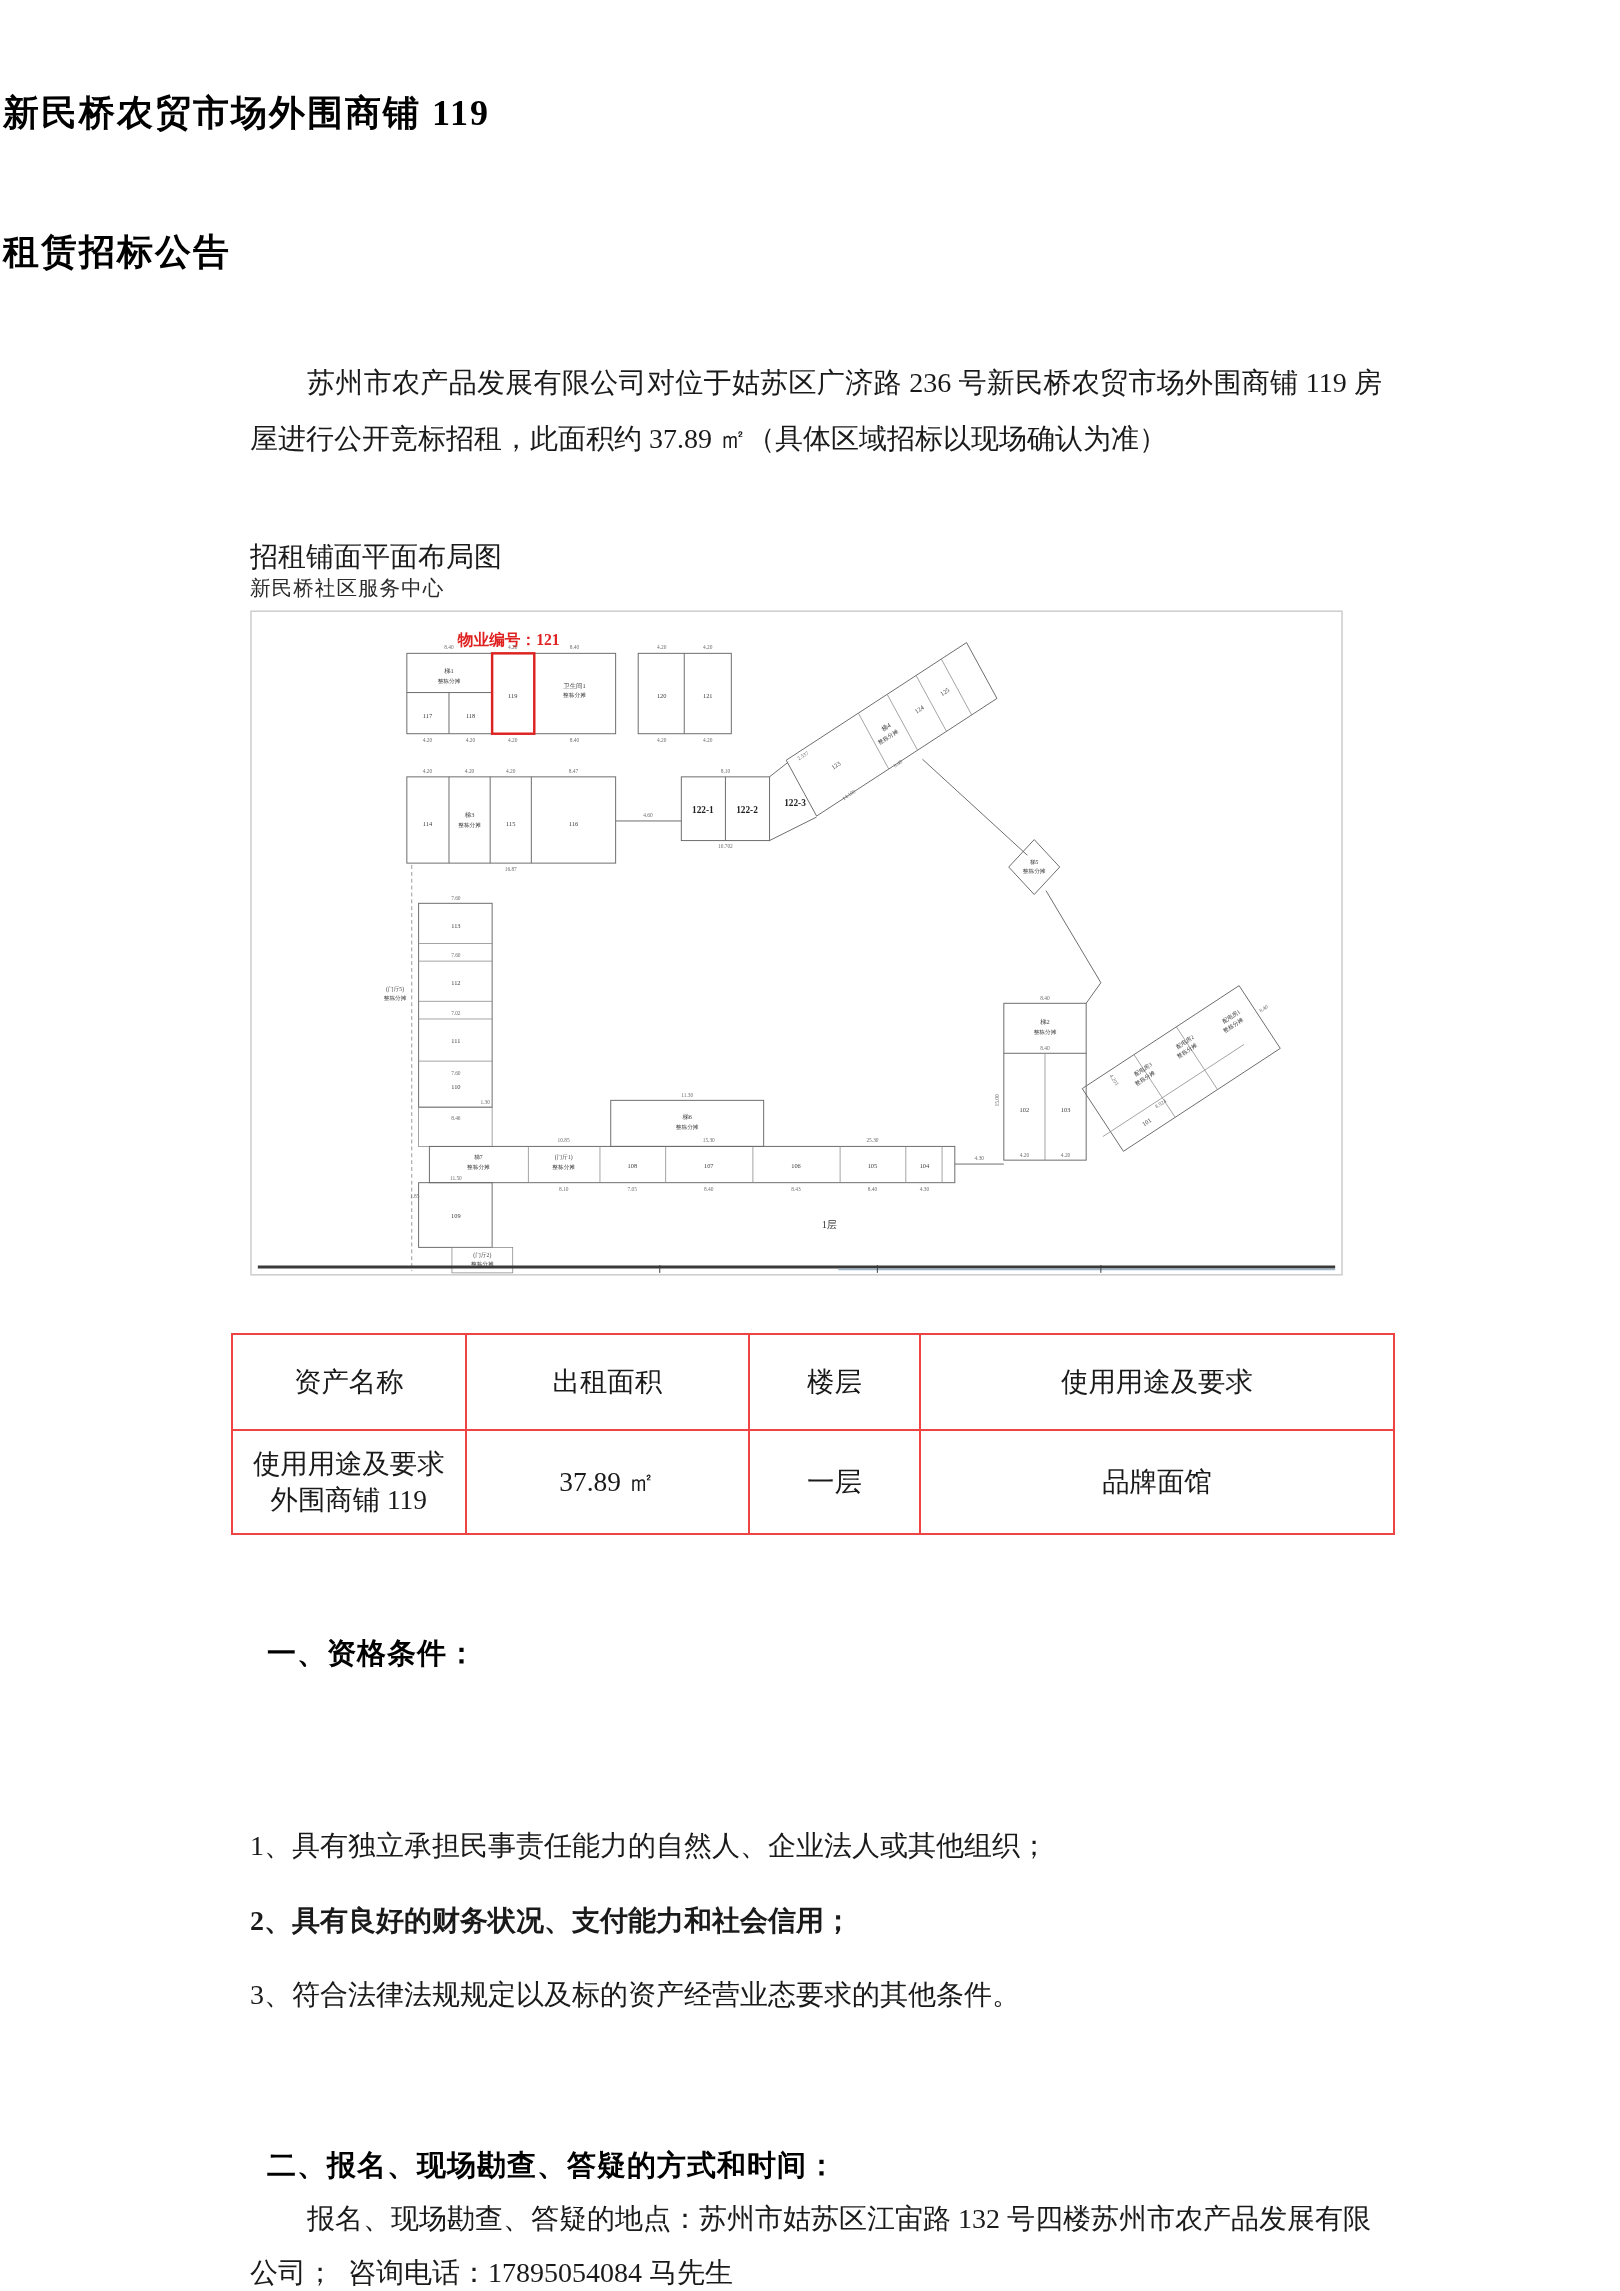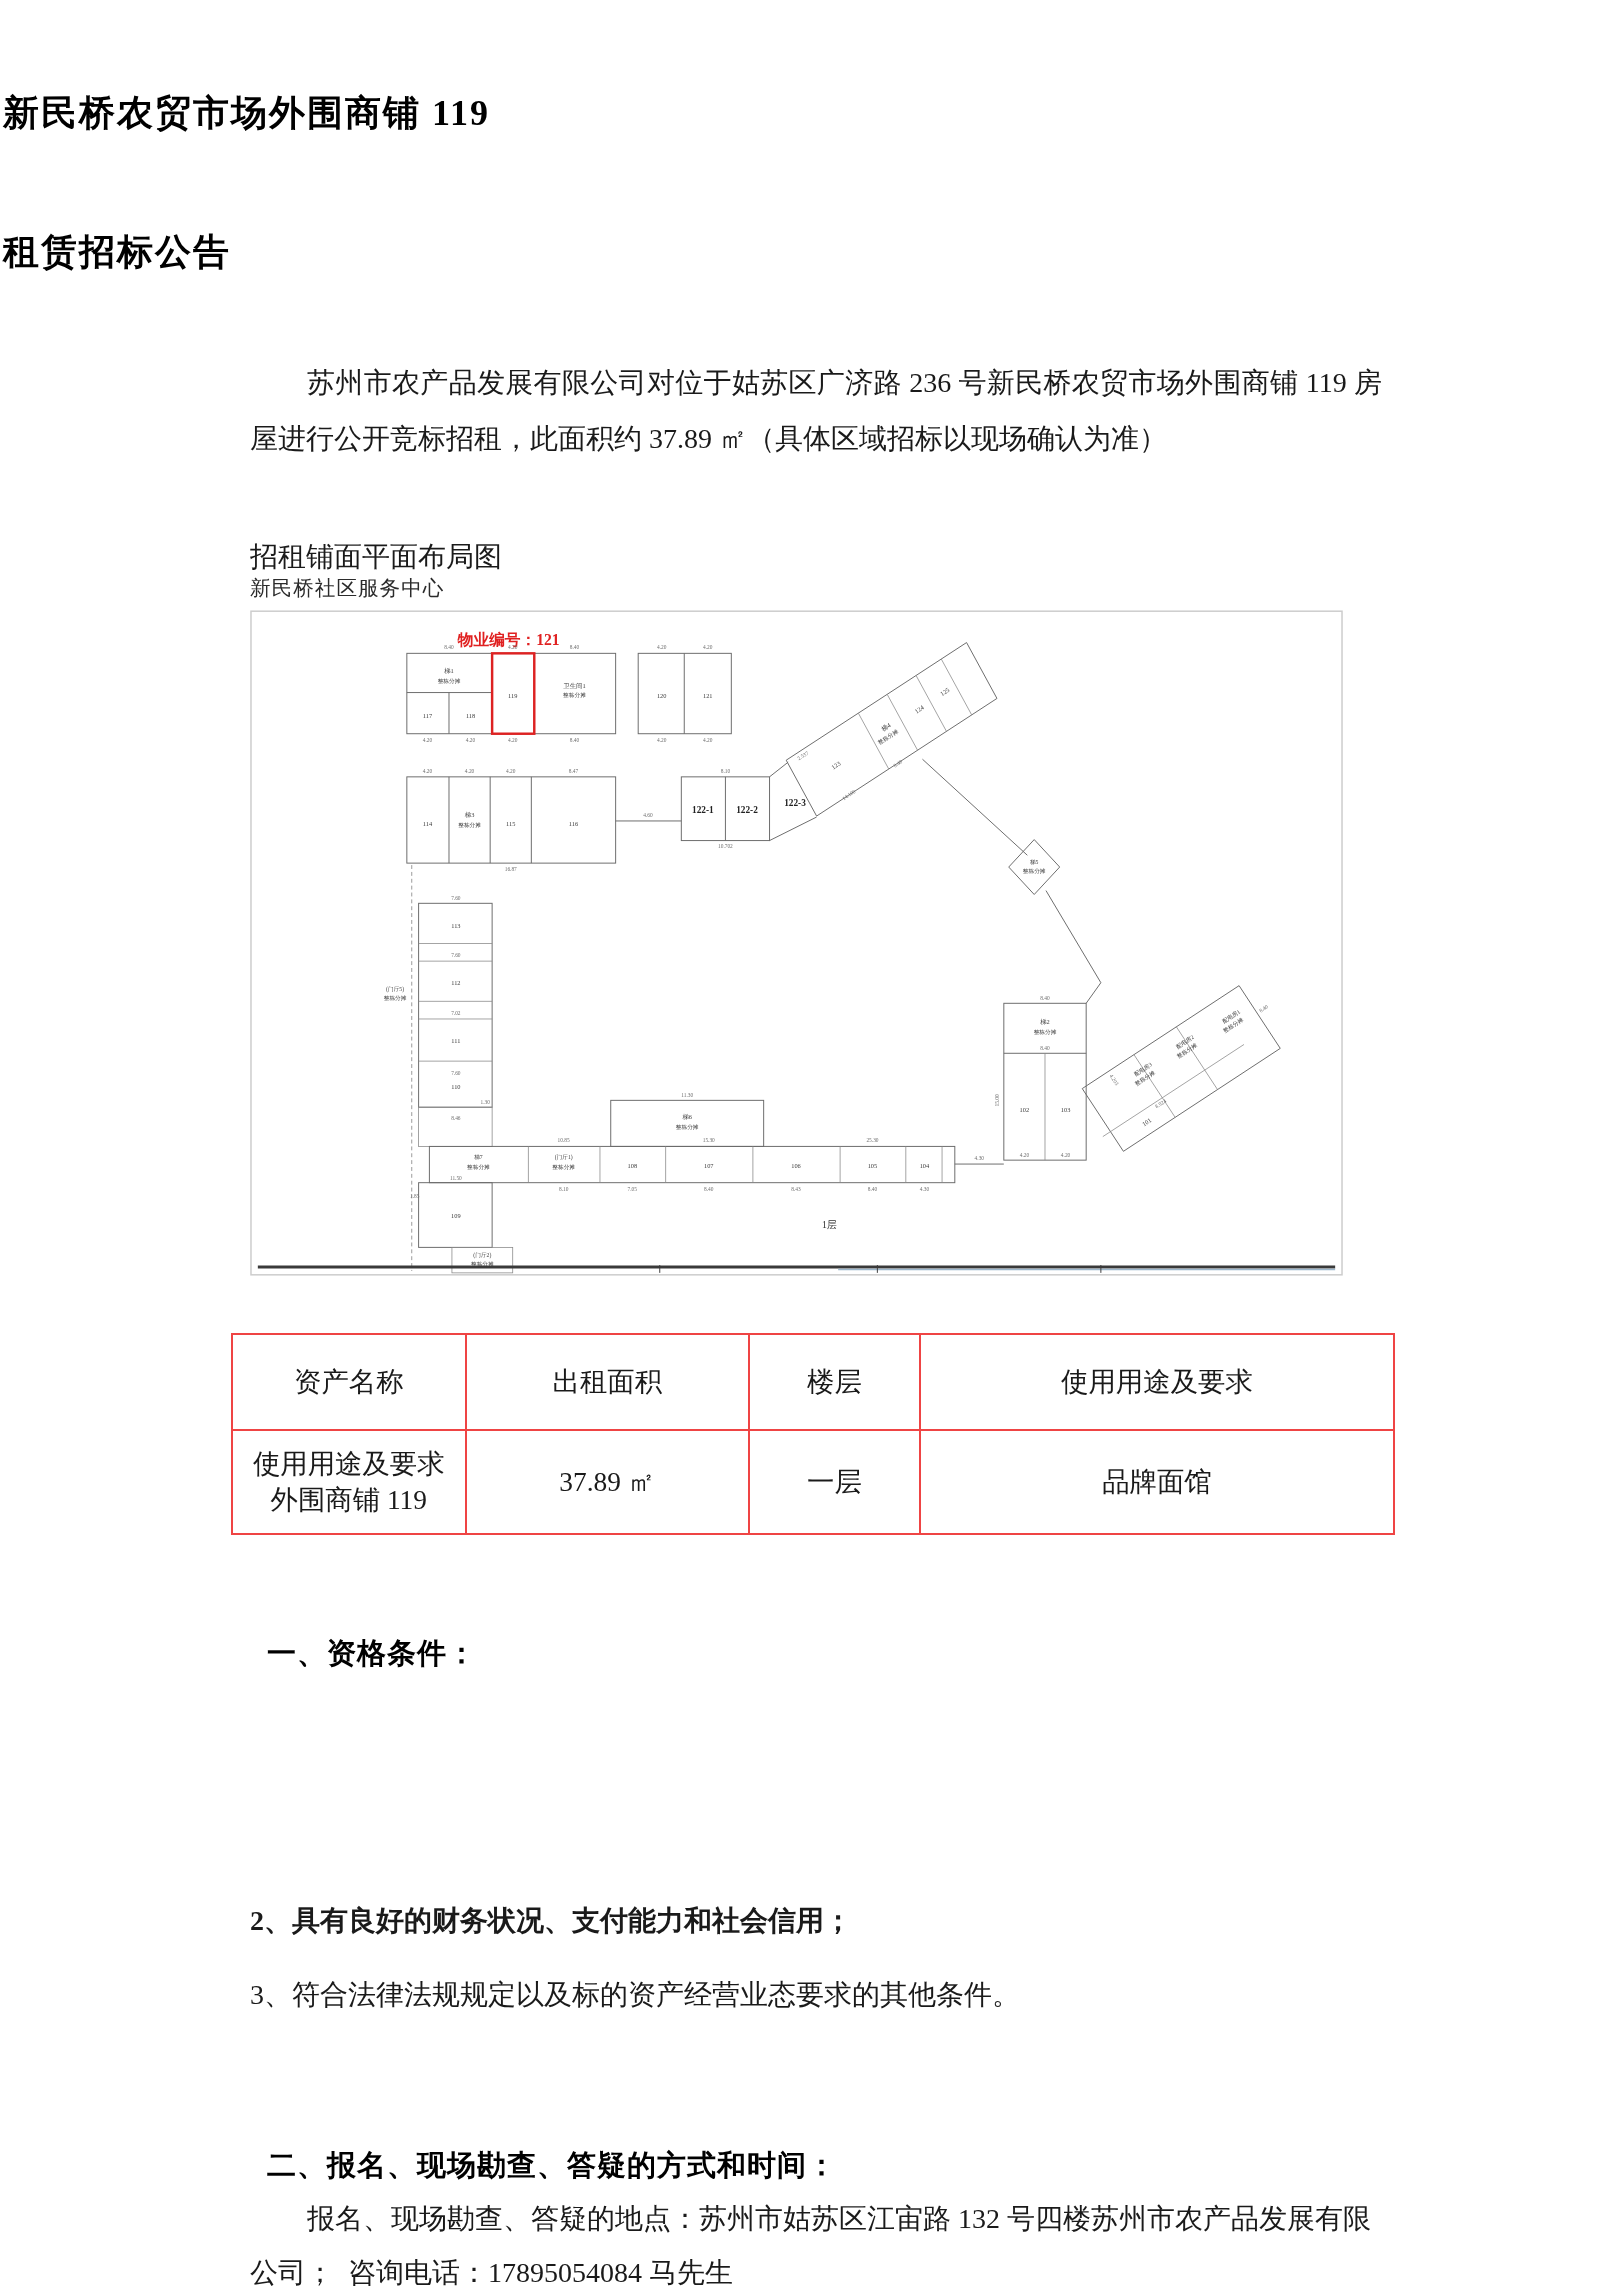--- a/index.html
+++ b/index.html
@@ -288,20 +288,21 @@
           <div>外围商铺 119</div>
         </td>
         <td>37.89 ㎡</td>
         <td>一层</td>
         <td>品牌面馆</td>
       </tr>
     </tbody>
   </table>
 
   <p class="sec-title s1">一、资格条件：</p>
+  <p class="cond c1">1、具有独立承担民事责任能力的自然人、企业法人或其他组织；</p>
   <p class="cond c2">2、具有良好的财务状况、支付能力和社会信用；</p>
   <p class="cond c3">3、符合法律法规规定以及标的资产经营业态要求的其他条件。</p>
 
   <p class="sec-title s2">二、报名、现场勘查、答疑的方式和时间：</p>
   <p class="body-text s2body">报名、现场勘查、答疑的地点：苏州市姑苏区江宙路 132 号四楼苏州市农产品发展有限公司；  咨询电话：17895054084 马先生</p>
 
 </div>
 
 
 </body></html>

